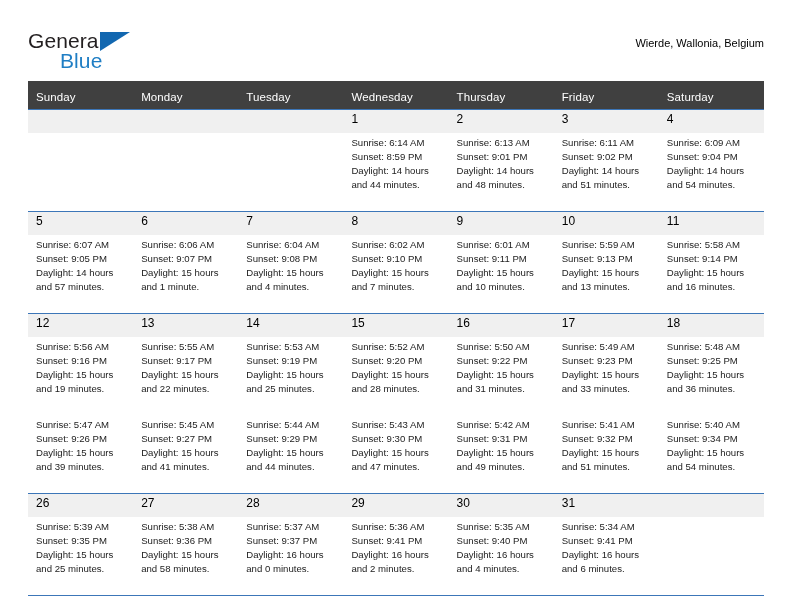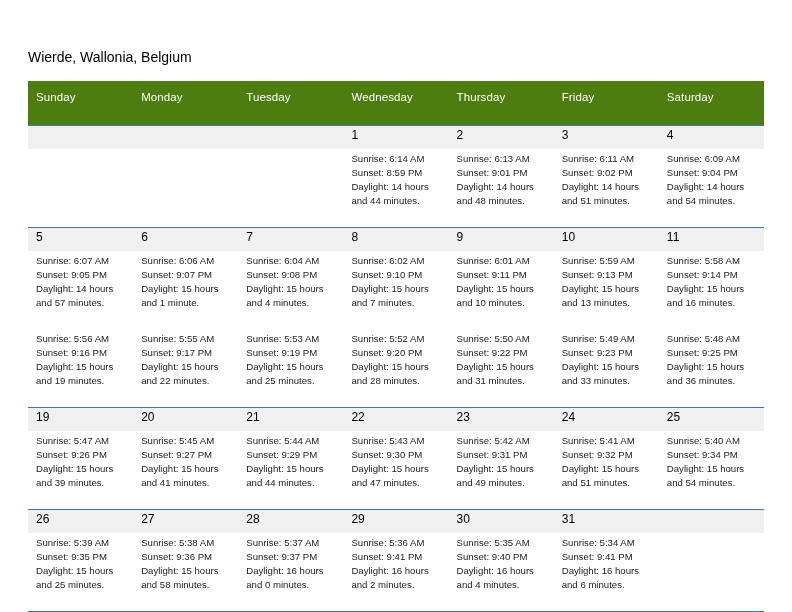--- a/index.html
+++ b/index.html
@@ -66,45 +66,45 @@
     text-align: right;
     padding-top: 0px;
   }
   .cal-title {
     font-size: 27px;
     color: #000;
     line-height: 1.05;
     white-space: nowrap;
   }
   .cal-subtitle {
-    font-size: 14px;
+    font-size: 11px;
     color: #000;
-    margin-top: 21px;
+    margin-top: 9px;
     white-space: nowrap;
   }
 
   
   .calendar {
     margin-top: 9px;
     width: 736px;
   }
   table.cal {
     border-collapse: collapse;
     table-layout: fixed;
     width: 736px;
   }
   table.cal col { width: 105.14px; }
 
   thead th {
-    background: #4d7c0f;
+    background: #404040;
     color: #ffffff;
     font-size: 11.5px;
     font-weight: normal;
     text-align: left;
-    padding: 6px 0 18px 8px;
+    padding: 6px 0 2px 8px;
     height: 20px;
     vertical-align: middle;
     letter-spacing: 0.1px;
   }
 
   tbody tr.daynum-row td {
     background: #f0f0f0;
     font-size: 12px;
     color: #000;
     padding: 3px 0 3px 8px;
@@ -133,20 +133,25 @@
   }
   td.empty { background: #f0f0f0; }
   tr.detail-row td.empty-detail { background: #ffffff; }
 </style>
 </head>
 <body>
 
 <div class="page">
 
   <div class="top">
+    <div class="brand">
+      <span class="brand-general">General</span>
+      <span class="brand-triangle"></span>
+      <span class="brand-blue">Blue</span>
+    </div>
     <div class="titles">
       <div class="cal-subtitle">Wierde, Wallonia, Belgium</div>
     </div>
   </div>
 
   <div class="calendar">
     <table class="cal">
       <colgroup>
         <col>
           <col>
@@ -252,20 +257,29 @@
               <span class="line">Daylight: 15 hours</span>
               <span class="line">and 13 minutes.</span>
             </td>
             <td>
               <span class="line">Sunrise: 5:58 AM</span>
               <span class="line">Sunset: 9:14 PM</span>
               <span class="line">Daylight: 15 hours</span>
               <span class="line">and 16 minutes.</span>
             </td>
           </tr>
+          <tr class="daynum-row sep">
+            <td>12</td>
+            <td>13</td>
+            <td>14</td>
+            <td>15</td>
+            <td>16</td>
+            <td>17</td>
+            <td>18</td>
+          </tr>
           <tr class="detail-row">
             <td>
               <span class="line">Sunrise: 5:56 AM</span>
               <span class="line">Sunset: 9:16 PM</span>
               <span class="line">Daylight: 15 hours</span>
               <span class="line">and 19 minutes.</span>
             </td>
             <td>
               <span class="line">Sunrise: 5:55 AM</span>
               <span class="line">Sunset: 9:17 PM</span>
@@ -295,29 +309,20 @@
               <span class="line">Sunset: 9:23 PM</span>
               <span class="line">Daylight: 15 hours</span>
               <span class="line">and 33 minutes.</span>
             </td>
             <td>
               <span class="line">Sunrise: 5:48 AM</span>
               <span class="line">Sunset: 9:25 PM</span>
               <span class="line">Daylight: 15 hours</span>
               <span class="line">and 36 minutes.</span>
             </td>
-          </tr>
-          <tr class="daynum-row sep">
-            <td>19</td>
-            <td>20</td>
-            <td>21</td>
-            <td>22</td>
-            <td>23</td>
-            <td>24</td>
-            <td>25</td>
           </tr>
           <tr class="detail-row">
             <td>
               <span class="line">Sunrise: 5:47 AM</span>
               <span class="line">Sunset: 9:26 PM</span>
               <span class="line">Daylight: 15 hours</span>
               <span class="line">and 39 minutes.</span>
             </td>
             <td>
               <span class="line">Sunrise: 5:45 AM</span>

